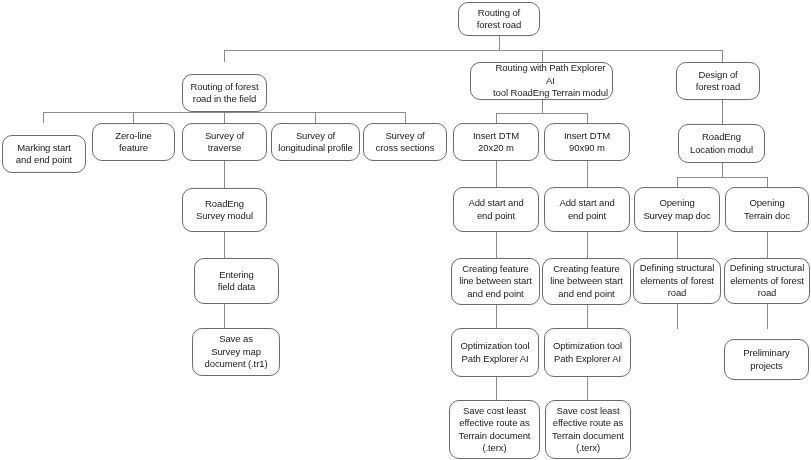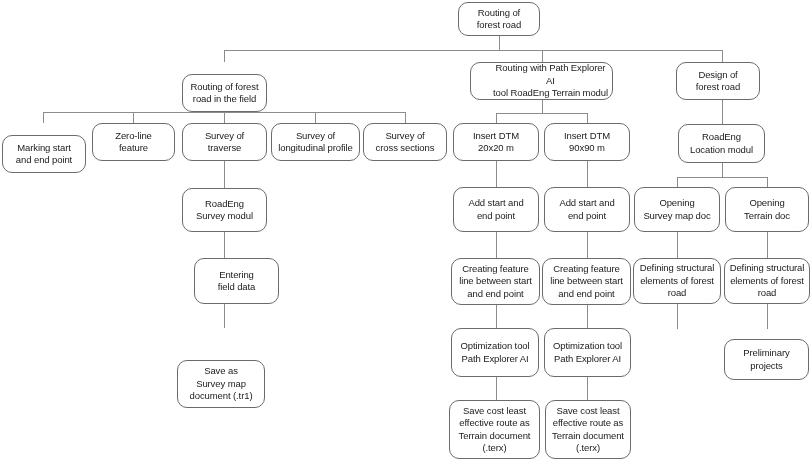--- a/index.html
+++ b/index.html
@@ -129,21 +129,21 @@
   <div class="node" style="left:542px; top:258px; width:89px;  height:47px;">Creating feature
 line between start
 and end point</div>
   <div class="node" style="left:633px; top:258px; width:88px;  height:46px;">Defining structural
 elements of forest
 road</div>
   <div class="node" style="left:724px; top:258px; width:86px;  height:46px;">Defining structural
 elements of forest
 road</div>
 
-  <div class="node" style="left:177px; top:328px; width:88px;  height:48px;margin-top:32px;">Save as
+  <div class="node" style="left:192px; top:328px; width:88px;  height:48px;">Save as
 Survey map
 document (.tr1)</div>
   <div class="node" style="left:451px; top:328px; width:88px;  height:49px;">Optimization tool
 Path Explorer AI</div>
   <div class="node" style="left:544px; top:328px; width:87px;  height:49px;">Optimization tool
 Path Explorer AI</div>
   <div class="node" style="left:724px; top:339px; width:85px;  height:41px;">Preliminary
 projects</div>
 
   <div class="node" style="left:449px; top:400px; width:91px;  height:59px;">Save cost least

